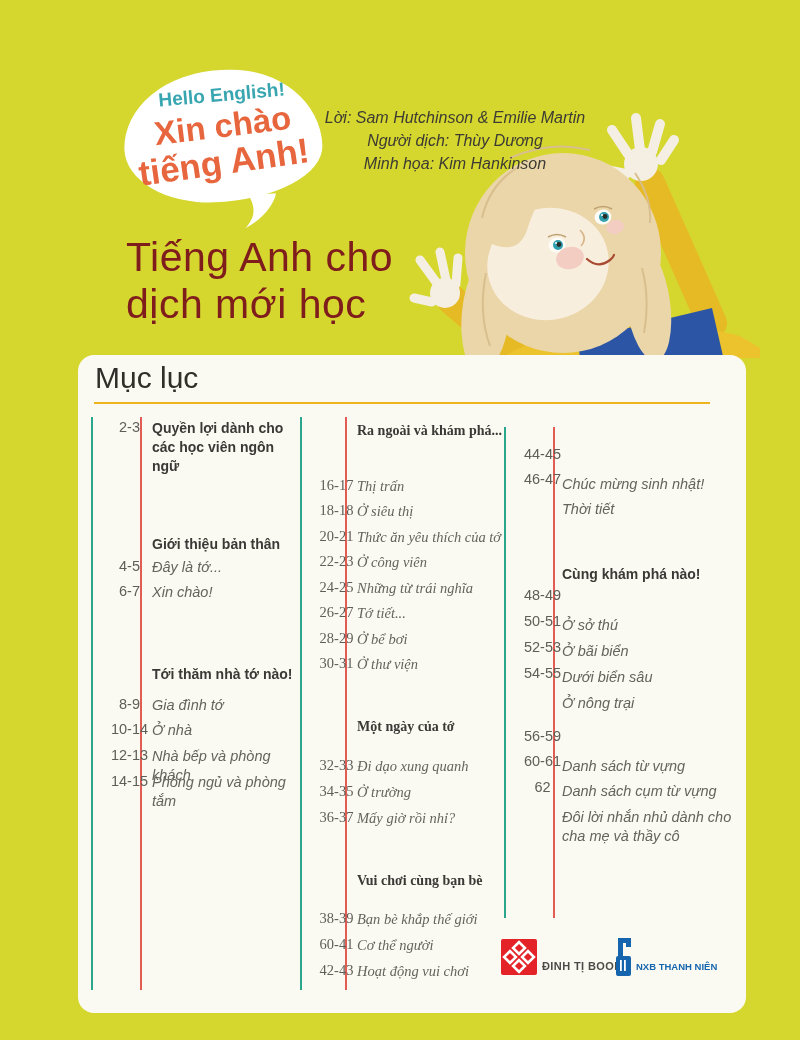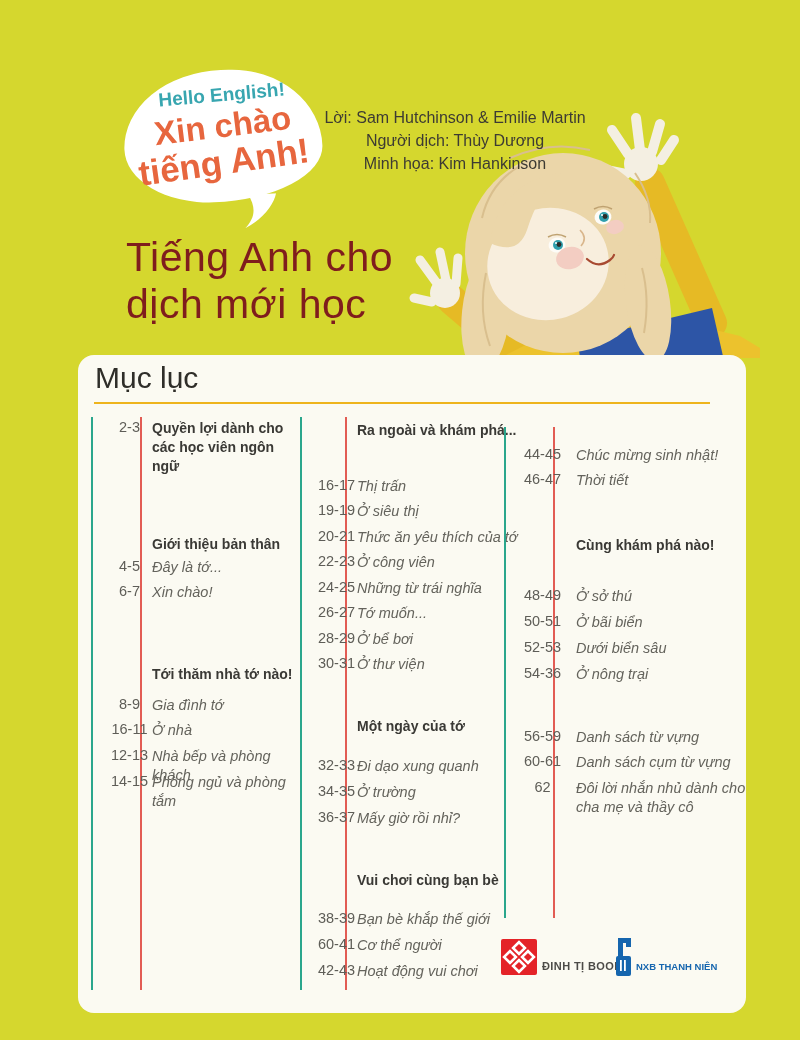--- a/index.html
+++ b/index.html
@@ -9,52 +9,52 @@
   
   .bubble{position:absolute;left:124px;top:70px;width:198px;height:132px;background:#ffffff;
           border-radius:52% 48% 58% 46% / 60% 62% 42% 44%;text-align:center;transform:rotate(-2deg);z-index:3;}
   .bubble .l1{display:block;margin-top:14px;font-size:19px;font-weight:bold;color:#38a6b0;transform:rotate(-3deg);}
   .bubble .l2{display:block;font-size:33px;font-weight:bold;color:#e7663e;transform:rotate(-5deg);margin-top:1px;}
   .bubble .l3{display:block;font-size:35px;font-weight:bold;color:#e7663e;transform:rotate(-6deg);margin-top:-3px;}
   .tail{position:absolute;left:118px;top:125px;}
 
   
   .credits{position:absolute;left:310px;top:106px;width:290px;text-align:center;
-           font-size:16px;line-height:23px;color:#3d3b33;z-index:3;}
+           font-size:16px;line-height:23px;color:#3d3b33;z-index:3;font-style:italic;}
 
   
   .title{position:absolute;left:126px;top:234px;font-size:41px;line-height:47px;
          color:#7f1d1d;letter-spacing:.5px;z-index:3;}
 
   
   .girl{position:absolute;left:390px;top:88px;z-index:1;}
 
   
   .card{position:absolute;left:78px;top:355px;width:668px;height:658px;background:#fbfaf2;
         border-radius:16px;overflow:hidden;z-index:2;}
   .toc-title{position:absolute;left:17px;top:6px;font-size:30px;color:#2f2e29;}
   .rule{position:absolute;left:16px;top:47px;width:616px;height:2px;background:#eeb41d;}
 
   .col{position:absolute;top:0;height:100%;}
   .c1{left:13px;width:205px;}
-  .c2{left:222px;width:200px;}
+  .c2{left:222px;width:200px;font-family:Liberation Serif, serif;}
   .c3{left:426px;width:240px;}
   .tl{position:absolute;left:0;width:2px;background:#2aa68c;}
   .rl{position:absolute;width:2px;background:#e25c54;}
   .c1 .tl,.c1 .rl,.c2 .tl,.c2 .rl{top:62px;height:573px;}
   .c3 .tl,.c3 .rl{top:72px;height:491px;}
   .c1 .rl{left:49px;} .c2 .rl{left:45px;} .c3 .rl{left:49px;}
 
   .row{position:absolute;left:0;width:100%;}
   .num{position:absolute;left:0;width:45px;text-align:center;font-size:14.5px;color:#5e5d57;padding-left:16px;}
   .c2 .num{width:41px;}
   .lbl{position:absolute;font-size:14.5px;font-style:italic;color:#64635c;line-height:19px;}
   .c1 .lbl{left:61px;width:152px;}
   .c2 .lbl{left:57px;width:168px;}
-  .c3 .lbl{left:72px;width:180px;}
+  .c3 .lbl{left:58px;width:180px;margin-top:29px;}
   .bold{font-style:normal;font-weight:bold;font-size:14px;color:#3a3935;}
 
   
   .dinhti-logo{position:absolute;left:423px;top:584px;}
   .dinhti-text{position:absolute;left:464px;top:605px;font-size:11px;font-weight:bold;
                color:#4c4b48;letter-spacing:.4px;}
   .nxb-logo{position:absolute;left:537px;top:583px;}
   .nxb-text{position:absolute;left:558px;top:606px;font-size:9.5px;font-weight:bold;color:#1565ae;}
 </style>
 </head>
@@ -168,21 +168,21 @@
       <span class="lbl">Xin chào!</span>
     </div>
     <div class="row" style="top:310px">
       <span class="lbl bold">Tới thăm nhà tớ nào!</span>
     </div>
     <div class="row" style="top:341px">
       <span class="num">8-9</span>
       <span class="lbl">Gia đình tớ</span>
     </div>
     <div class="row" style="top:366px">
-      <span class="num">16-11</span>
+      <span class="num">10-14</span>
       <span class="lbl">Ở nhà</span>
     </div>
     <div class="row" style="top:392px">
       <span class="num">12-13</span>
       <span class="lbl">Nhà bếp và phòng khách</span>
     </div>
     <div class="row" style="top:418px">
       <span class="num">14-15</span>
       <span class="lbl">Phòng ngủ và phòng tắm</span>
     </div>
@@ -192,38 +192,38 @@
     <div class="tl"></div>
     <div class="rl"></div>
     <div class="row" style="top:66px">
       <span class="lbl bold">Ra ngoài và khám phá...</span>
     </div>
     <div class="row" style="top:122px">
       <span class="num">16-17</span>
       <span class="lbl">Thị trấn</span>
     </div>
     <div class="row" style="top:147px">
-      <span class="num">19-19</span>
+      <span class="num">18-18</span>
       <span class="lbl">Ở siêu thị</span>
     </div>
     <div class="row" style="top:173px">
       <span class="num">20-21</span>
       <span class="lbl">Thức ăn yêu thích của tớ</span>
     </div>
     <div class="row" style="top:198px">
       <span class="num">22-23</span>
       <span class="lbl">Ở công viên</span>
     </div>
     <div class="row" style="top:224px">
       <span class="num">24-25</span>
       <span class="lbl">Những từ trái nghĩa</span>
     </div>
     <div class="row" style="top:249px">
       <span class="num">26-27</span>
-      <span class="lbl">Tớ muốn...</span>
+      <span class="lbl">Tớ tiết...</span>
     </div>
     <div class="row" style="top:275px">
       <span class="num">28-29</span>
       <span class="lbl">Ở bể bơi</span>
     </div>
     <div class="row" style="top:300px">
       <span class="num">30-31</span>
       <span class="lbl">Ở thư viện</span>
     </div>
     <div class="row" style="top:362px">
@@ -278,21 +278,21 @@
     </div>
     <div class="row" style="top:258px">
       <span class="num">50-51</span>
       <span class="lbl">Ở bãi biển</span>
     </div>
     <div class="row" style="top:284px">
       <span class="num">52-53</span>
       <span class="lbl">Dưới biển sâu</span>
     </div>
     <div class="row" style="top:310px">
-      <span class="num">54-36</span>
+      <span class="num">54-55</span>
       <span class="lbl">Ở nông trại</span>
     </div>
     <div class="row" style="top:373px">
       <span class="num">56-59</span>
       <span class="lbl">Danh sách từ vựng</span>
     </div>
     <div class="row" style="top:398px">
       <span class="num">60-61</span>
       <span class="lbl">Danh sách cụm từ vựng</span>
     </div>

